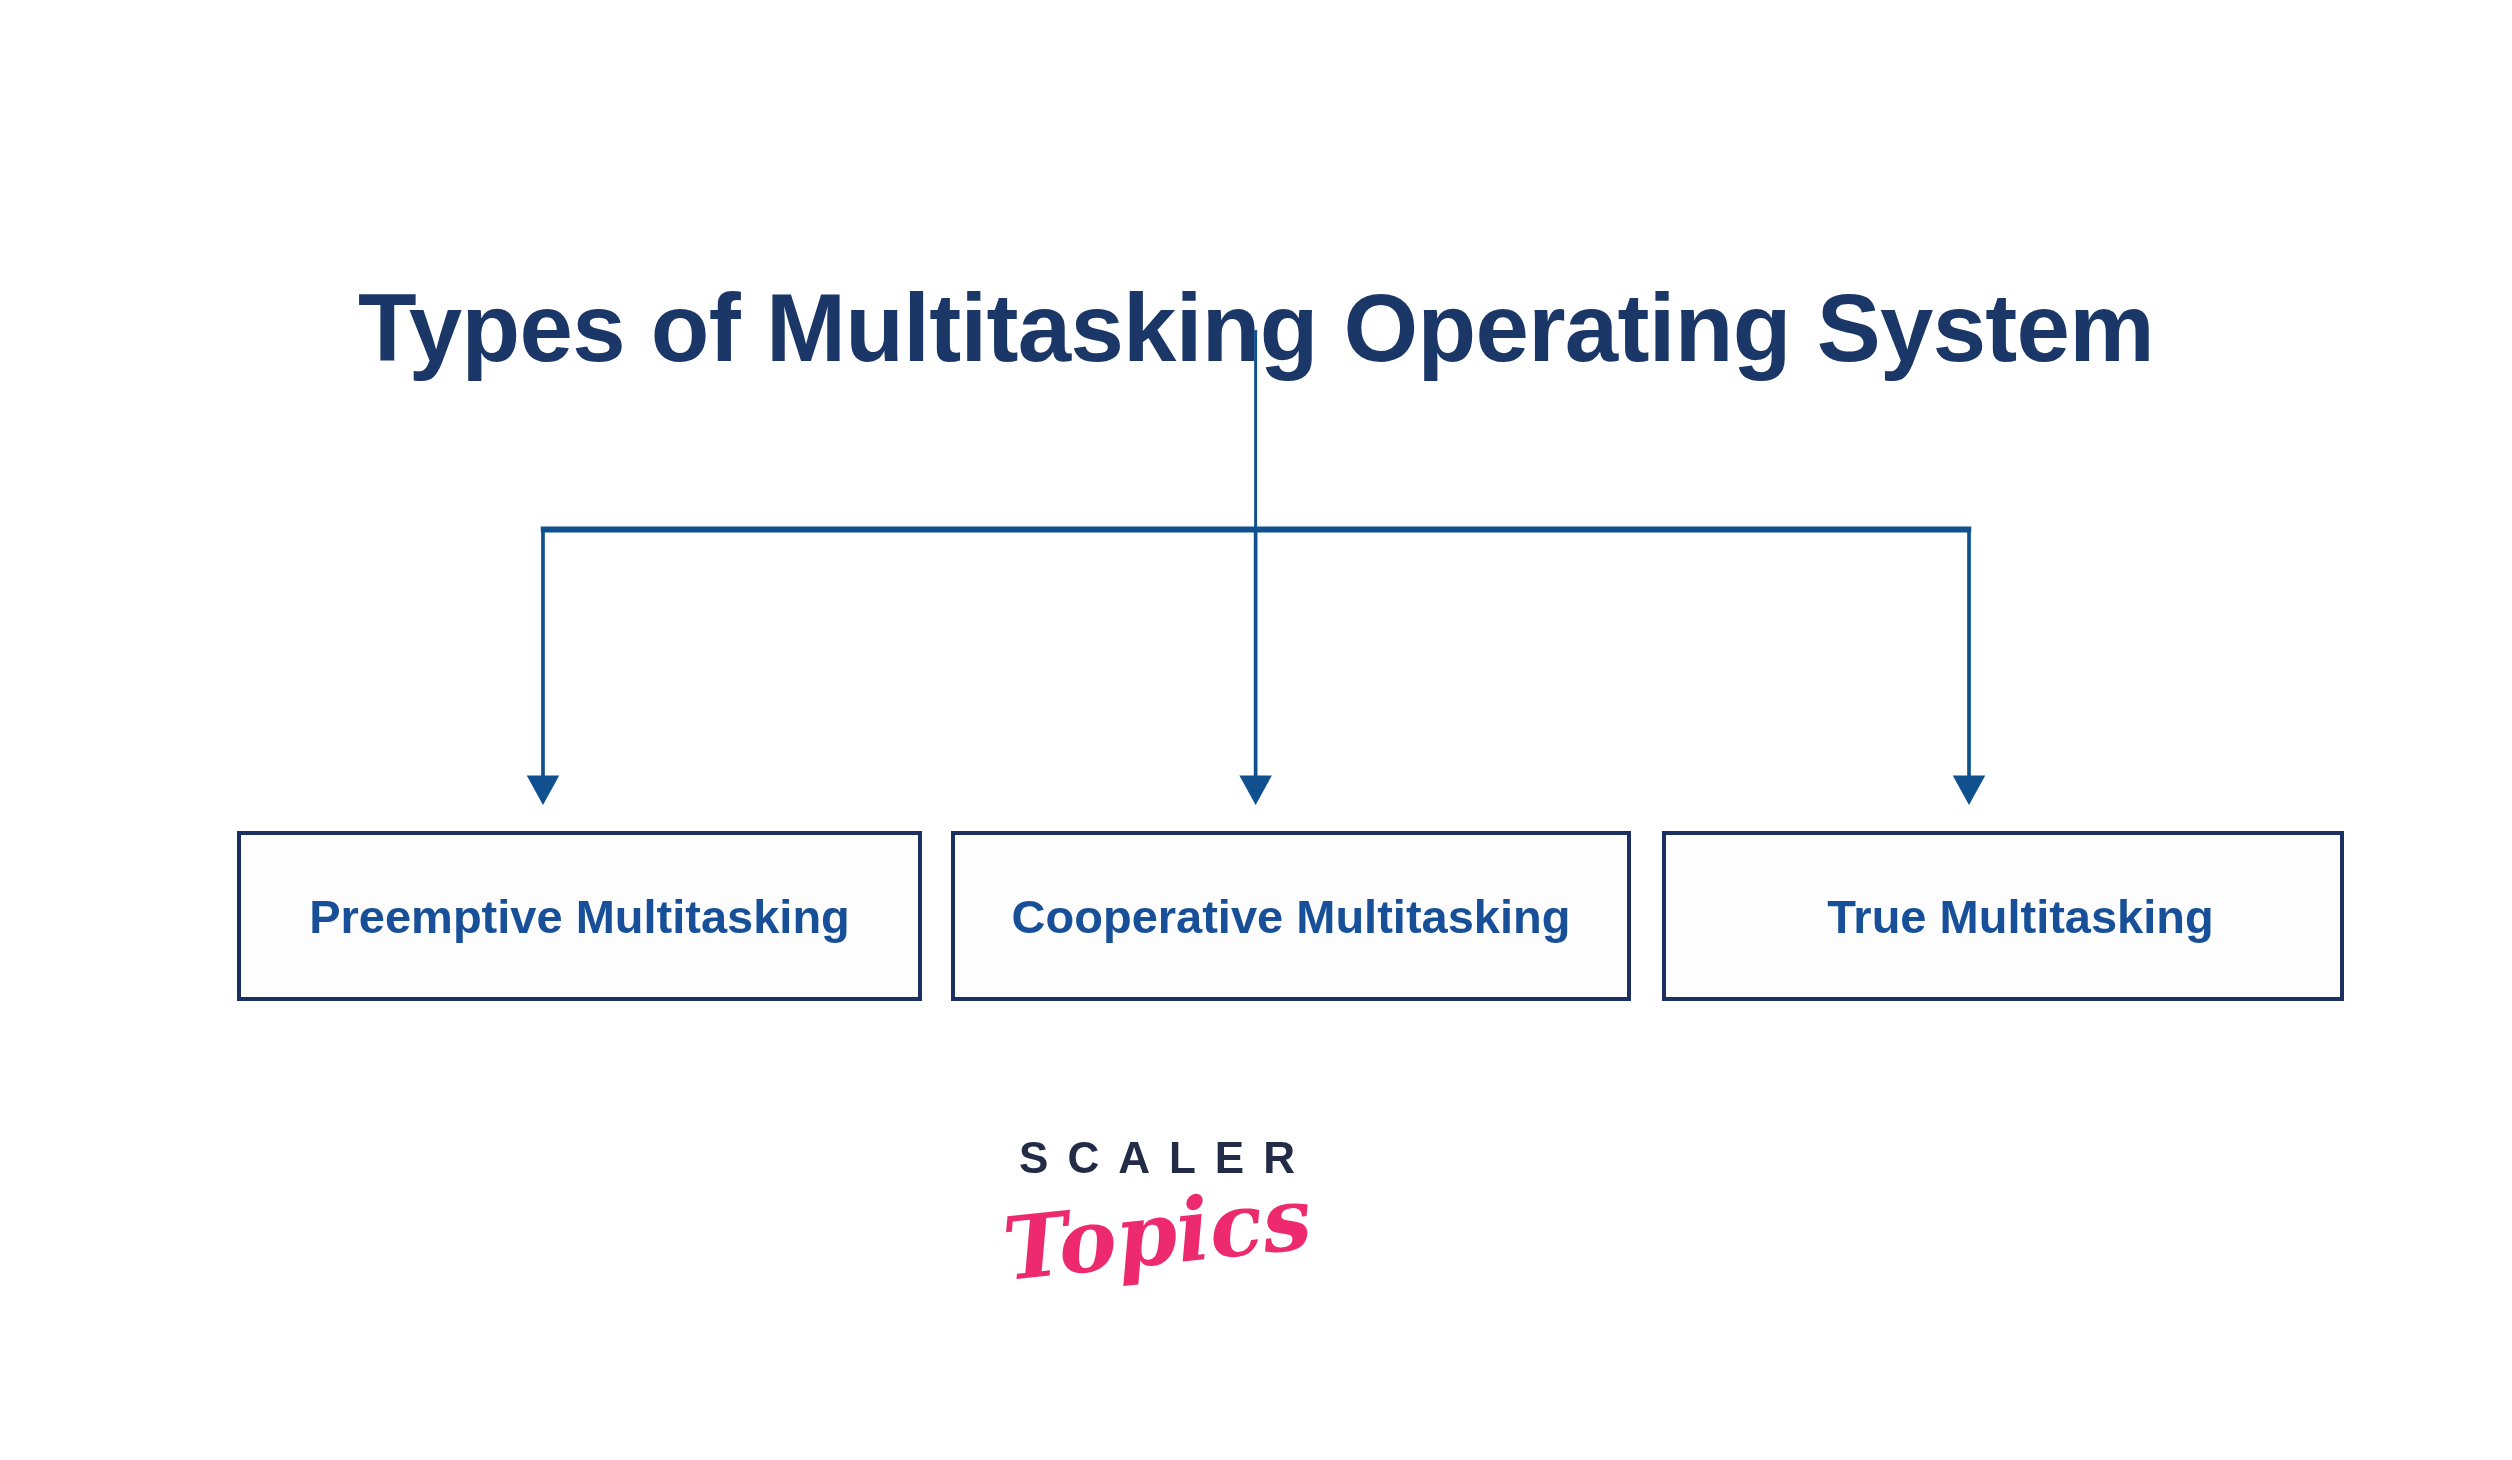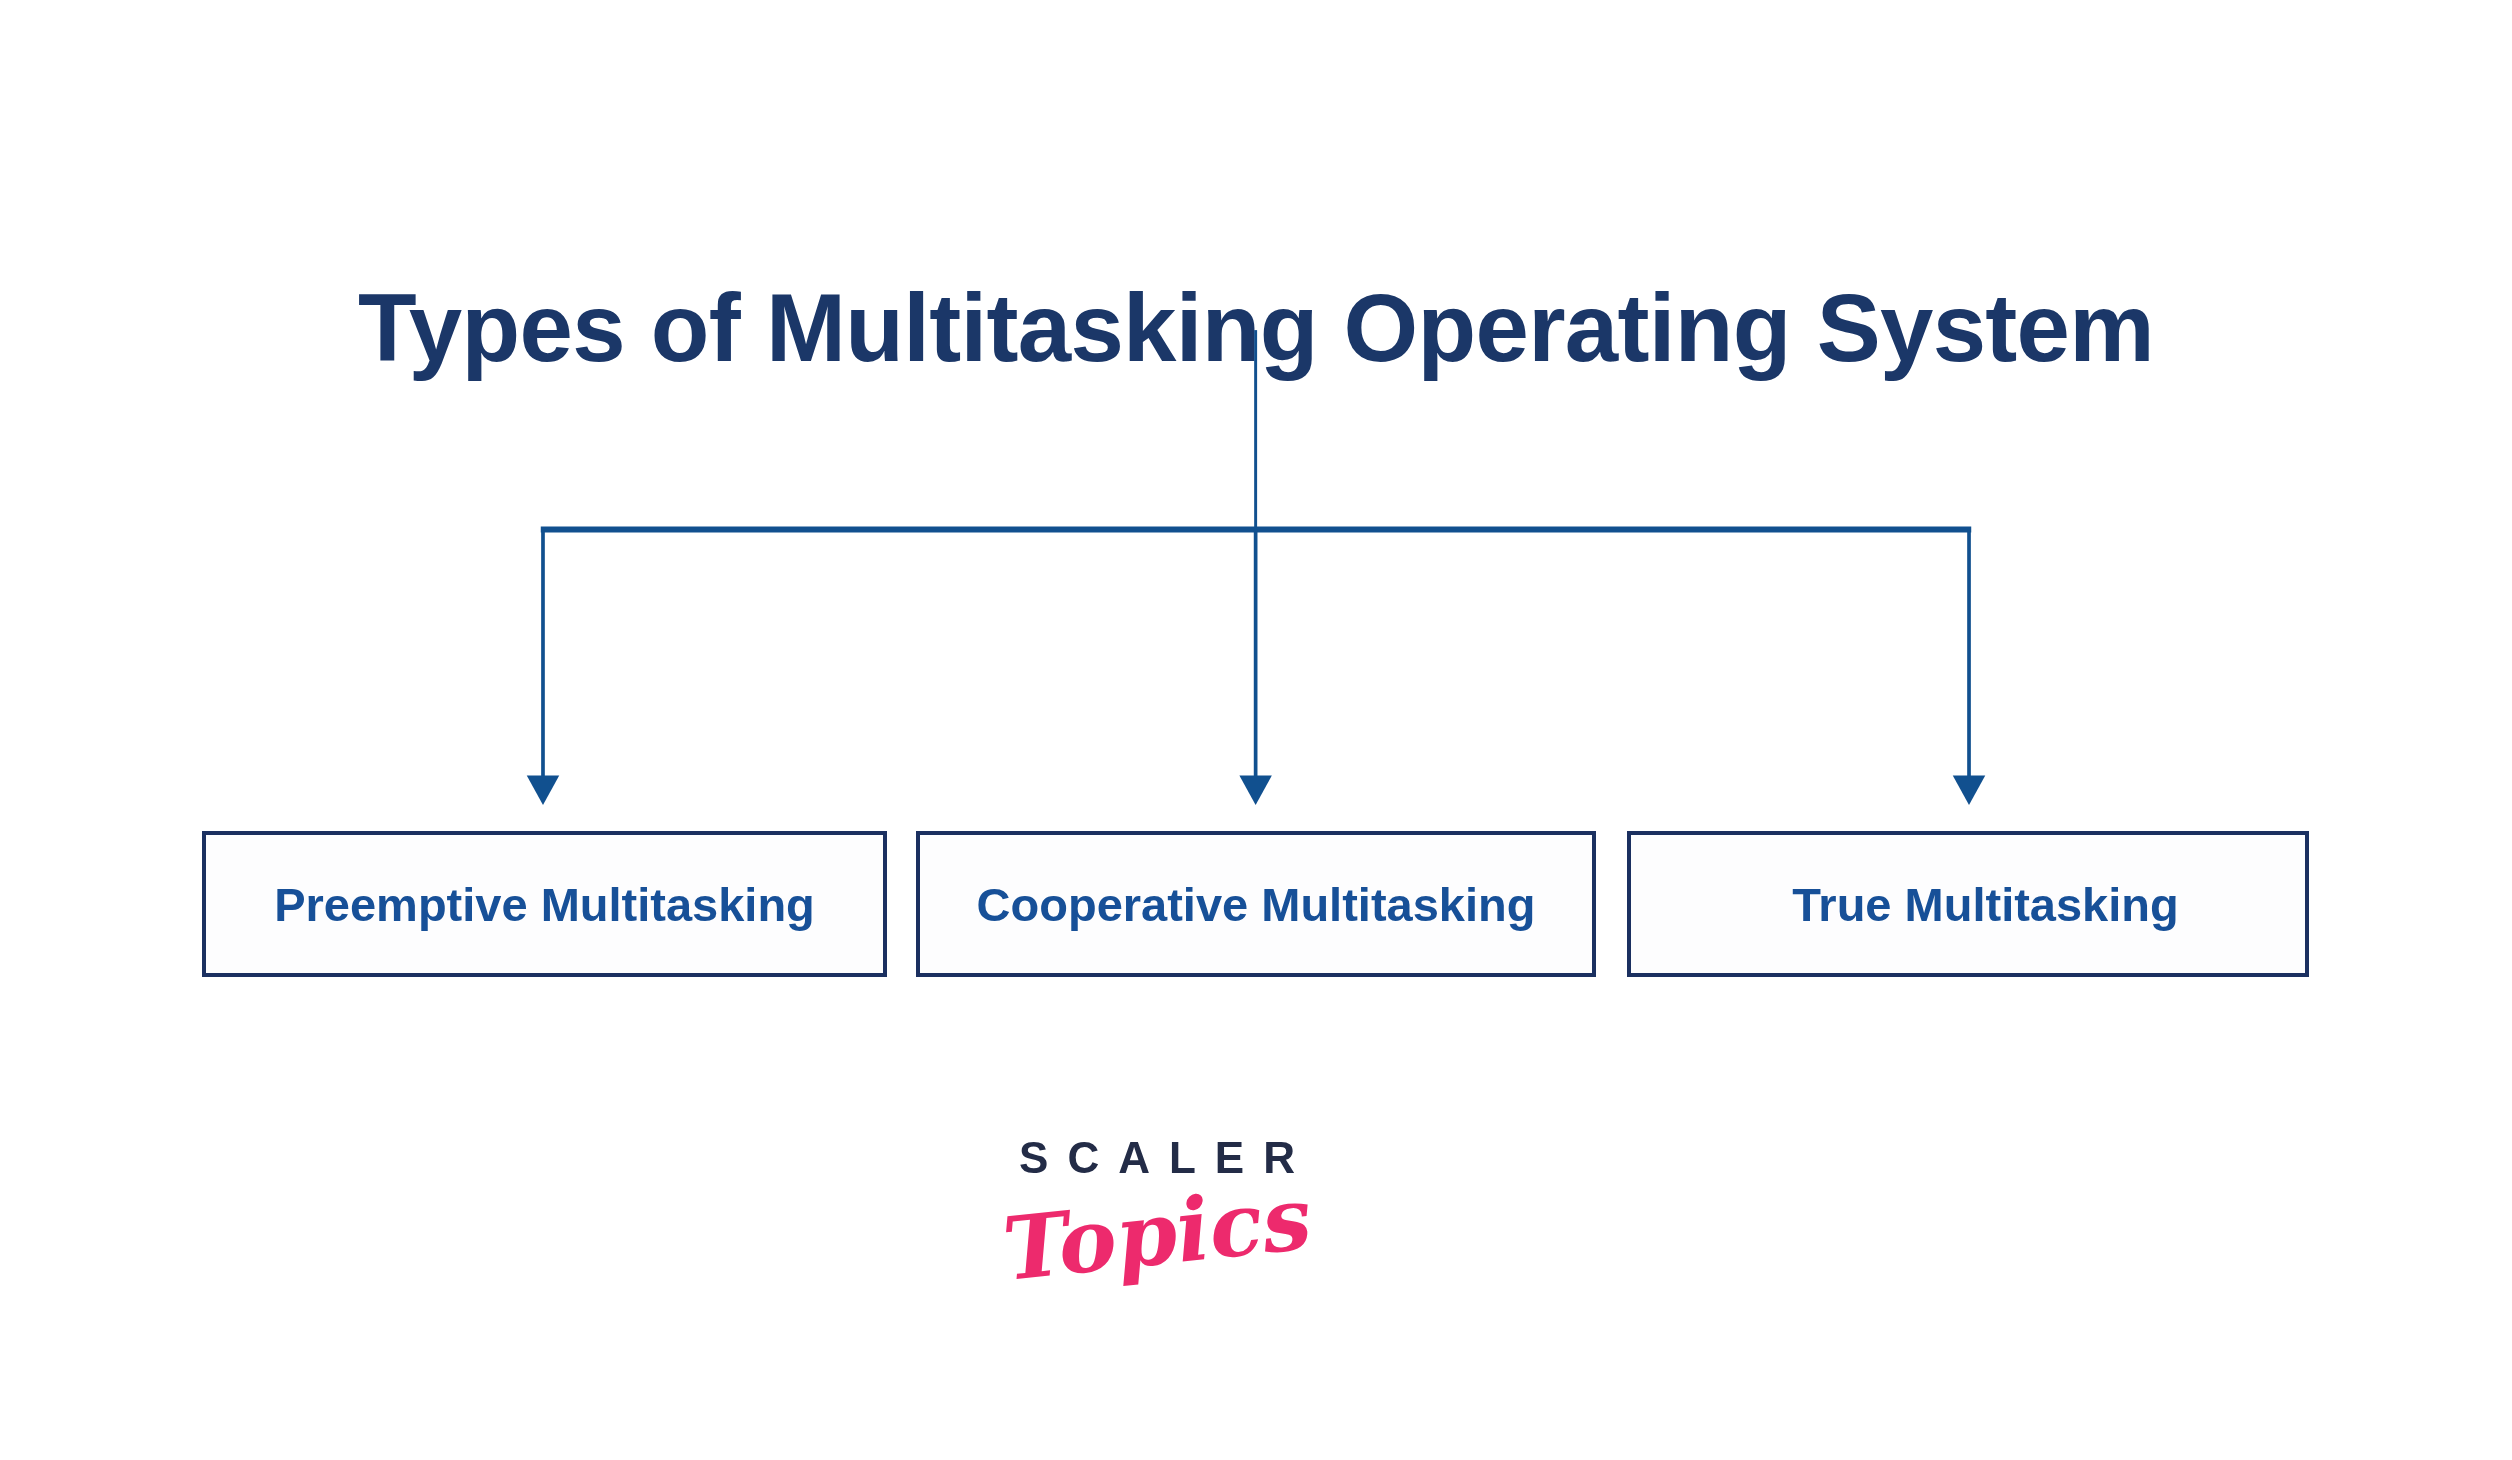--- a/index.html
+++ b/index.html
@@ -42,27 +42,28 @@
     stroke:var(--connector);
     fill:none;
   }
   .arrowhead{
     fill:var(--connector);
     stroke:none;
   }
   .node-box{
     position:absolute;
     top:831px;
-    height:146px;
+    height:170px;
     border:4.4px solid var(--box-border);
     background:#fdfdfe;
     box-sizing:border-box;
     display:flex;
     align-items:center;
     justify-content:center;
+    margin-left:35px;
   }
   .node-box .label{
     font-size:47px;
     font-weight:700;
     color:var(--box-text);
     white-space:nowrap;
   }
   .box-1{left:202px;width:685px;}
   .box-2{left:916px;width:680px;}
   .box-3{left:1627px;width:682px;padding-left:35px;}

